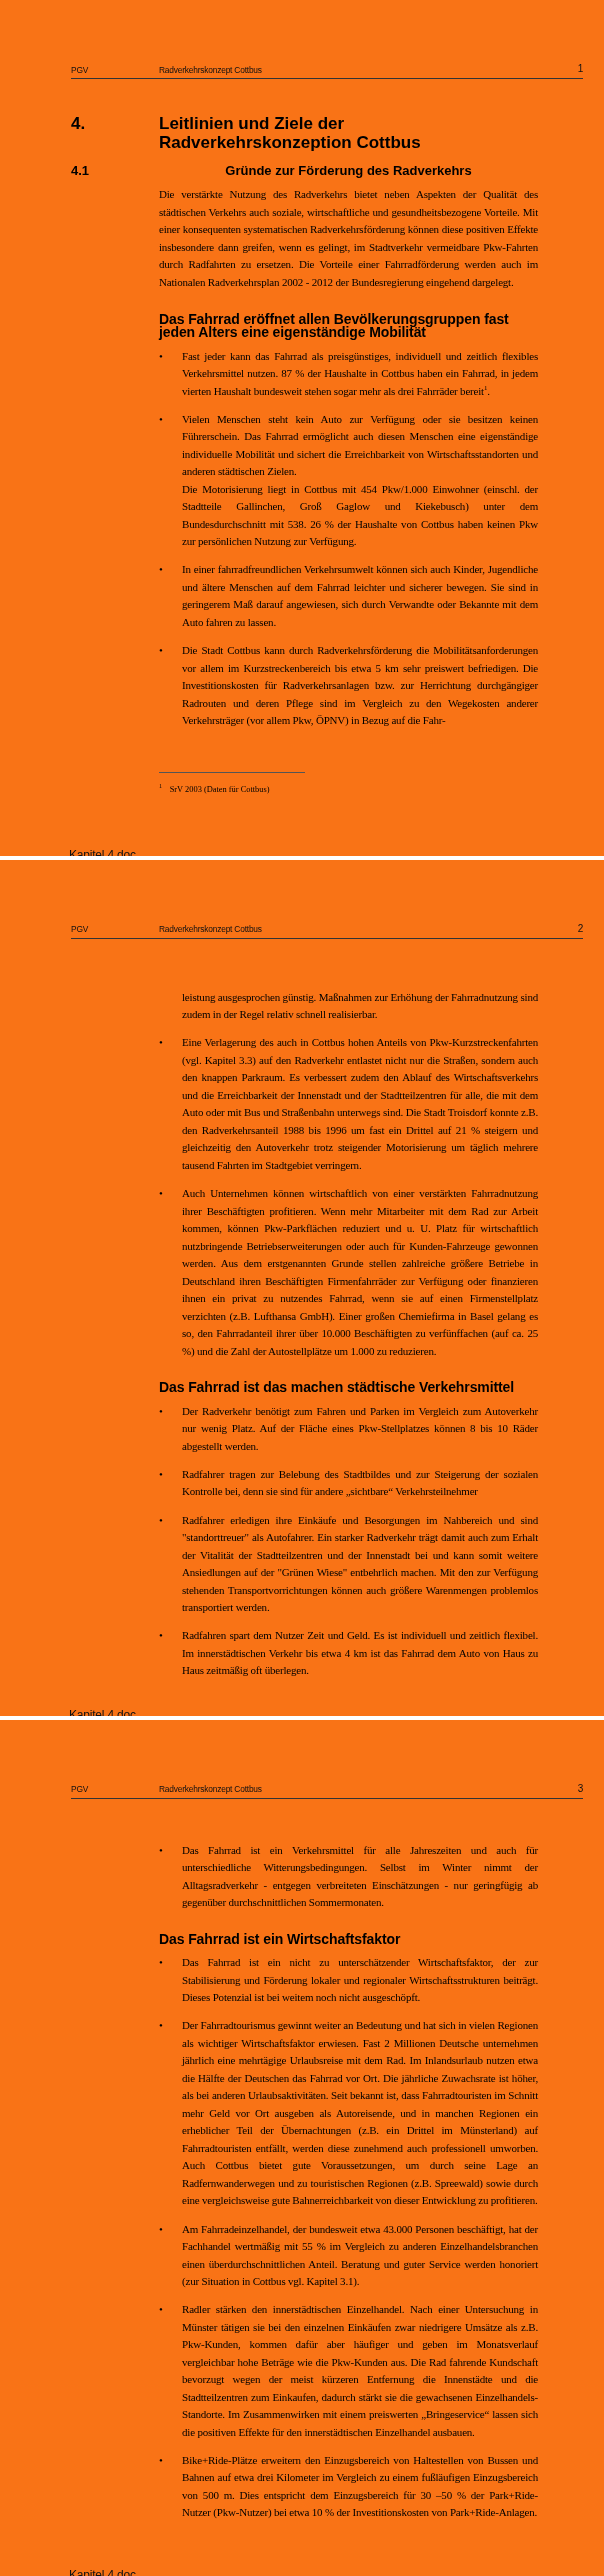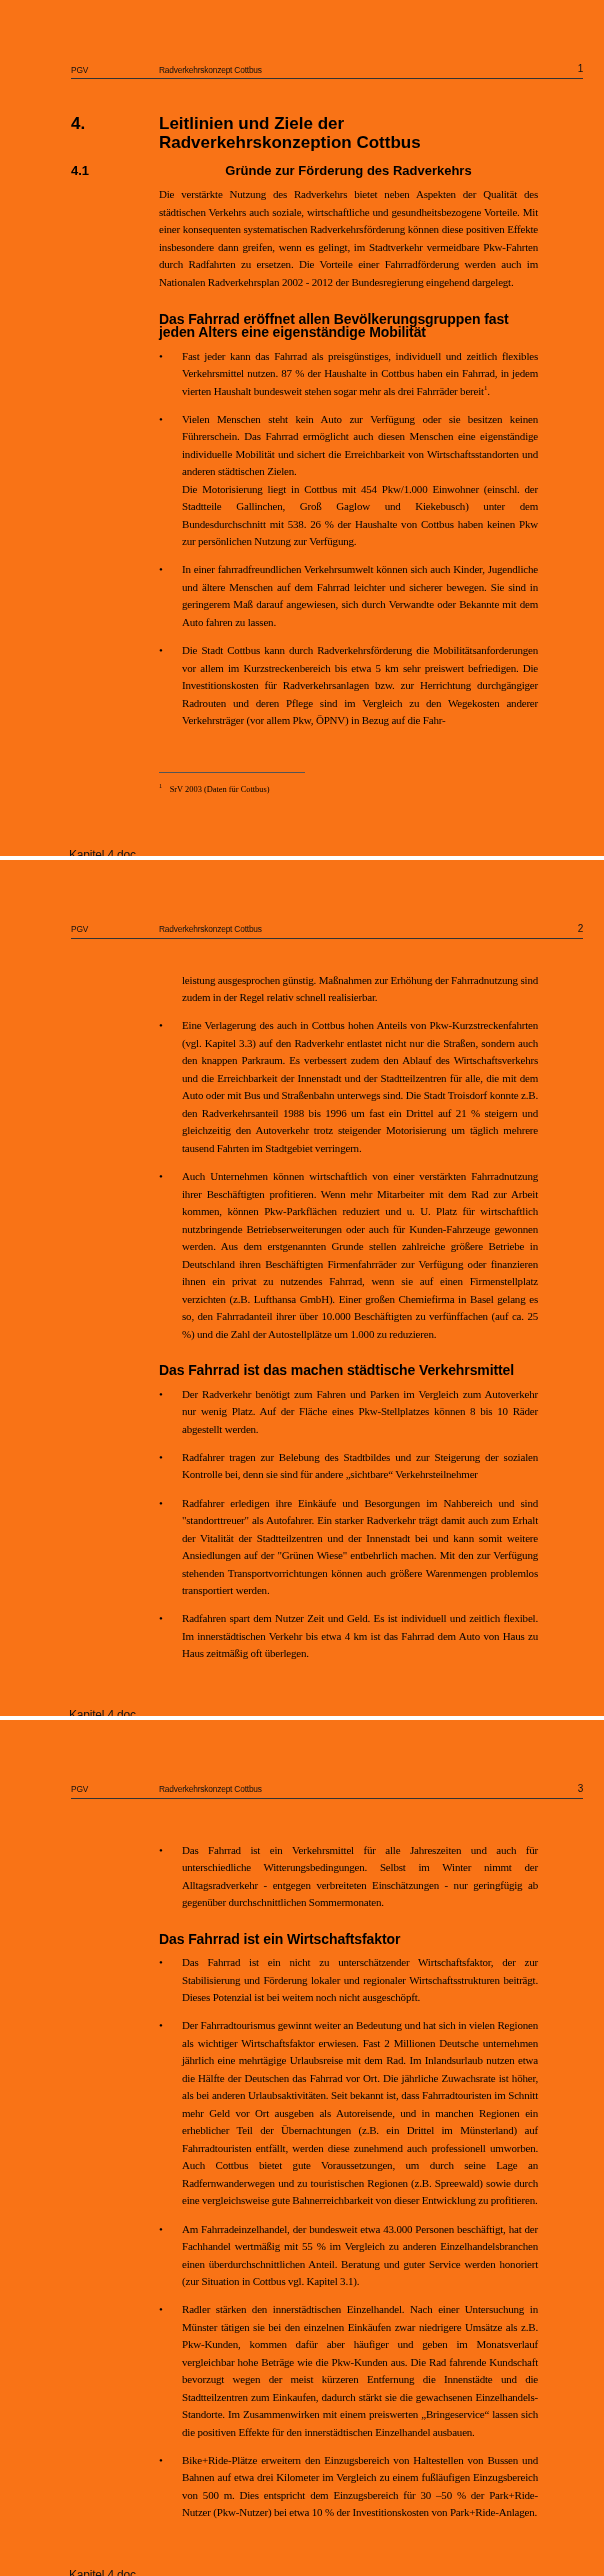--- a/index.html
+++ b/index.html
@@ -76,21 +76,21 @@
   </div>
   <div class="footer">Kapitel 4.doc</div>
 </div>
 
 <div class="page">
   <div class="hdr">
     <span class="org">PGV</span>
     <span class="title">Radverkehrskonzept Cottbus</span>
     <span class="num">2</span>
   </div>
-  <div class="body" style="top:112px;">
+  <div class="body" style="top:129px;">
     <div class="cont">leistung ausgesprochen günstig. Maßnahmen zur Erhöhung der Fahrradnutzung sind zudem in der Regel relativ schnell realisierbar.</div>
     <ul class="bl">
       <li>
         <span class="dot">•</span>
         <span>Eine Verlagerung des auch in Cottbus hohen Anteils von Pkw-Kurzstreckenfahrten (vgl. Kapitel 3.3) auf den Radverkehr entlastet nicht nur die Straßen, sondern auch den knappen Parkraum. Es verbessert zudem den Ablauf des Wirtschaftsverkehrs und die Erreichbarkeit der Innenstadt und der Stadtteilzentren für alle, die mit dem Auto oder mit Bus und Straßenbahn unterwegs sind. Die Stadt Troisdorf konnte z.B. den Radverkehrsanteil 1988 bis 1996 um fast ein Drittel auf 21 % steigern und gleichzeitig den Autoverkehr trotz steigender Motorisierung um täglich mehrere tausend Fahrten im Stadtgebiet verringern.</span>
       </li>
       <li>
         <span class="dot">•</span>
         <span>Auch Unternehmen können wirtschaftlich von einer verstärkten Fahrradnutzung ihrer Beschäftigten profitieren. Wenn mehr Mitarbeiter mit dem Rad zur Arbeit kommen, können Pkw-Parkflächen reduziert und u. U. Platz für wirtschaftlich nutzbringende Betriebserweiterungen oder auch für Kunden-Fahrzeuge gewonnen werden. Aus dem erstgenannten Grunde stellen zahlreiche größere Betriebe in Deutschland ihren Beschäftigten Firmenfahrräder zur Verfügung oder finanzieren ihnen ein privat zu nutzendes Fahrrad, wenn sie auf einen Firmenstellplatz verzichten (z.B. Lufthansa GmbH). Einer großen Chemiefirma in Basel gelang es so, den Fahrradanteil ihrer über 10.000 Beschäftigten zu verfünffachen (auf ca. 25 %) und die Zahl der Autostellplätze um 1.000 zu reduzieren.</span>
       </li>

